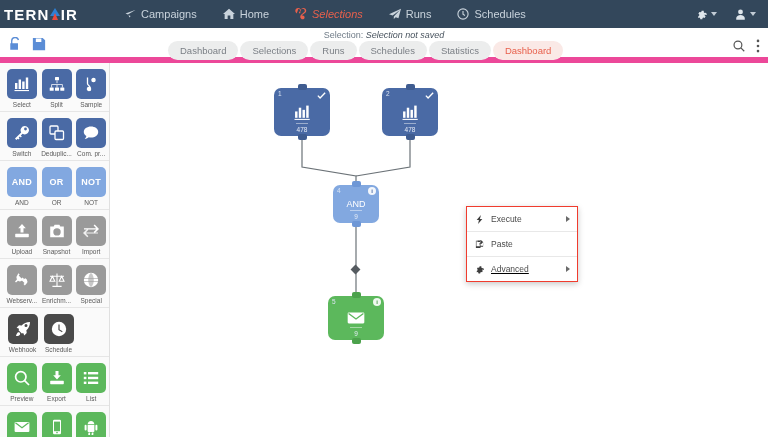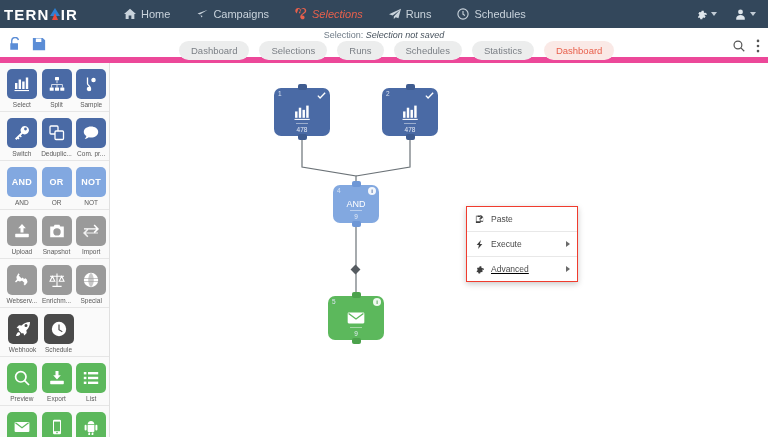--- a/index.html
+++ b/index.html
@@ -67,21 +67,21 @@
     background: #ffffff; border-bottom: 6px solid #ec4899;
   }
   .sub-left { position: absolute; left: 8px; top: 9px; display: flex; gap: 10px; }
   .sub-left .si { width: 14px; height: 14px; cursor: pointer; }
   .selline {
     position: absolute; left: 0; top: 2px; width: 768px; text-align: center;
     font-size: 9px; color: #6f7b87;
   }
   .selline i { font-style: italic; color: #4a5560; }
   .tabs {
-    position: absolute; left: 179px; top: 41px; display: flex; gap: 10px;
+    position: absolute; left: 168px; top: 41px; display: flex; gap: 2px;
   }
   .tab {
     background: #eceded; color: #7a7f85; font-size: 9.5px;
     padding: 4px 12px; border-radius: 11px; cursor: pointer; white-space: nowrap;
   }
   .tab.accent { background: #fae9e6; color: #e8604c; }
   .sub-right { position: absolute; right: 8px; top: 11px; display: flex; align-items: center; gap: 11px; }
 
   
   .sidebar {
@@ -189,33 +189,33 @@
           <span class="tri-r"></span>
         </span>
         <span>IR</span>
     </div>
 
     <div class="navitems">
 
       <div class="navitem">
         <span class="ni">
           <svg width="12" height="12" viewBox="0 0 16 16" fill="#c9d3dc">
-              <path d="M8 1L0 8h2.2v6.5h4V10h3.6v4.5h4V8H16z"></path>
-            </svg>
-        </span>
-        <span>Home</span>
+              <path d="M15 2.5L2 7.2l3.2 1.6L14.7 3zM6 9.6l1.2 3.1 1.7-2z"></path>
+            </svg>
+        </span>
+        <span>Campaigns</span>
       </div>
 
       <div class="navitem">
         <span class="ni">
           <svg width="12" height="12" viewBox="0 0 16 16" fill="#c9d3dc">
-              <path d="M15 2.5L2 7.2l3.2 1.6L14.7 3zM6 9.6l1.2 3.1 1.7-2z"></path>
-            </svg>
-        </span>
-        <span>Campaigns</span>
+              <path d="M8 1L0 8h2.2v6.5h4V10h3.6v4.5h4V8H16z"></path>
+            </svg>
+        </span>
+        <span>Home</span>
       </div>
 
       <div class="navitem active">
         <span class="ni">
           <svg width="12" height="12" viewBox="0 0 16 16" fill="#e8604c">
               <path d="M4.5 1c1.2 0 2.2 1 2.2 2.3 0 1.1-.7 1.9-1.6 2.2l.9 1.8 1.4-.8-.6-1.3c.5-.5.8-1.2.8-1.9C7.6 1.9 9 1 10.3 1c1.5 0 2.7 1.2 2.7 2.7 0 1.8-1.6 2.6-2.9 3.5C8.4 8.4 7 9.6 7 11.5c0 1.9 1.4 3.5 3.3 3.5 1.4 0 2.5-1.1 2.5-2.5S11.7 10 10.3 10c-.6 0-1.1.2-1.5.6.3-.9 1.3-1.6 2.3-2.3C12.7 7.2 15 6 15 3.7 15 1.6 13.3 0 11.2 0 9.6 0 8.3.9 7.7 2.2 7 .9 5.7 0 4.2 0 2.1 0 .4 1.7.4 3.8c0 1.5.8 2.6 1.9 3.5"></path>
             </svg>
         </span>
         <span>Selections</span>
       </div>
@@ -625,36 +625,36 @@
       <span class="ncount"><span class="bar"></span><span>9</span></span>
       <span class="port bot"></span>
     </div>
   </div>
 
   <div class="ctxmenu">
     <div class="ctxgroup">
       <div class="ctxitem">
         <span class="cicon">
           <svg width="9" height="9" viewBox="0 0 16 16" fill="#3d3d3d">
-              <path d="M10.5 0H5.8L4.4 1.4H1.6v13h8.2V12h4.6V3.4zM6 1h3.5l.9.9H5.1zM8.8 11H2.6V2.4h1.8v1.1h5.4V2.4h.8v.9l-2.8 2.8zm4.6-1h-3.6V6.8h2.8V4.1l2.1 2.1V10z"></path>
-            </svg>
-        </span>
-        <span>Paste</span>
+              <path d="M10.5 0L3 9h4l-1.5 7L13 7H8.8z"></path>
+            </svg>
+        </span>
+        <span>Execute</span>
+        <span class="arrow"></span>
       </div>
     </div>
 
     <div class="ctxgroup">
       <div class="ctxitem">
         <span class="cicon">
           <svg width="9" height="9" viewBox="0 0 16 16" fill="#3d3d3d">
-              <path d="M10.5 0L3 9h4l-1.5 7L13 7H8.8z"></path>
-            </svg>
-        </span>
-        <span>Execute</span>
-        <span class="arrow"></span>
+              <path d="M10.5 0H5.8L4.4 1.4H1.6v13h8.2V12h4.6V3.4zM6 1h3.5l.9.9H5.1zM8.8 11H2.6V2.4h1.8v1.1h5.4V2.4h.8v.9l-2.8 2.8zm4.6-1h-3.6V6.8h2.8V4.1l2.1 2.1V10z"></path>
+            </svg>
+        </span>
+        <span>Paste</span>
       </div>
     </div>
 
     <div class="ctxgroup">
       <div class="ctxitem">
         <span class="cicon">
           <svg width="9" height="9" viewBox="0 0 16 16" fill="#3d3d3d">
               <path d="M8 5.2A2.8 2.8 0 1 0 8 10.8 2.8 2.8 0 0 0 8 5.2zm6.6 3.7l1.4-1-1.5-2.6-1.7.6a6 6 0 0 0-1.3-.8L11.2 2.4H8.2L7.9 4.1c-.5.2-.9.4-1.3.8l-1.7-.6-1.5 2.6 1.4 1a6 6 0 0 0 0 1.5l-1.4 1L2.9 13l1.7-.6c.4.3.8.6 1.3.8l.3 1.7h3l.3-1.7c.5-.2.9-.5 1.3-.8l1.7.6 1.5-2.6-1.4-1a6 6 0 0 0 0-1.5z"></path>
             </svg>
         </span>

